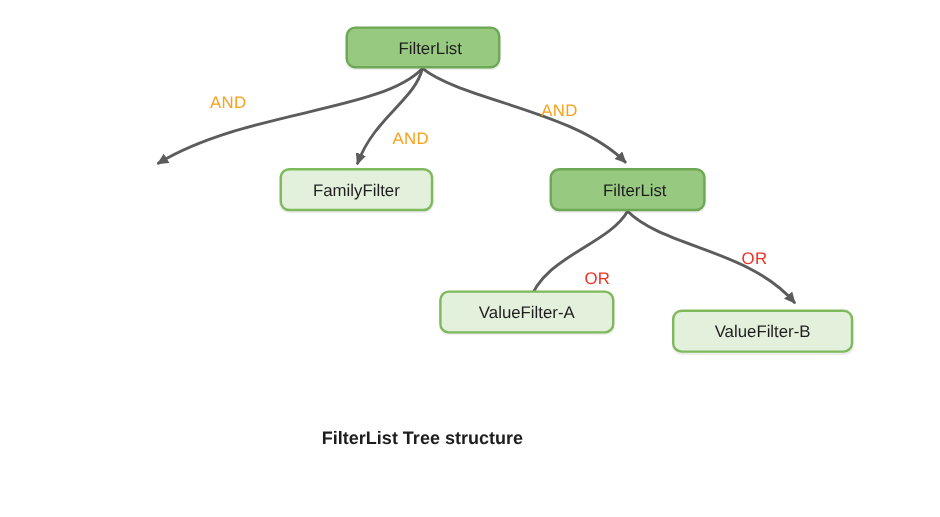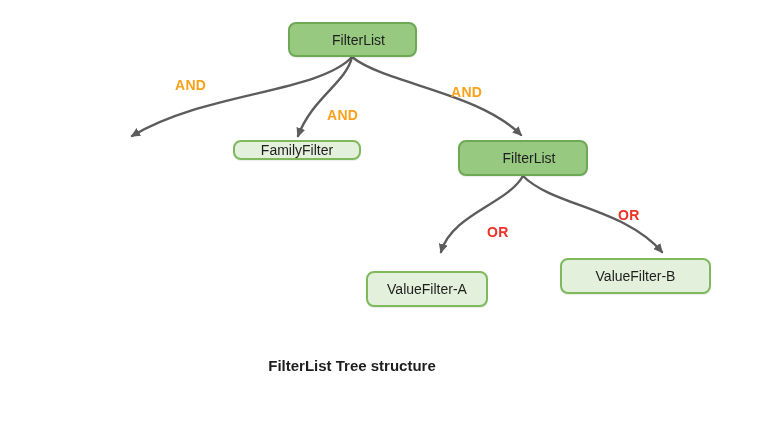--- a/index.html
+++ b/index.html
@@ -49,21 +49,21 @@
     border-color: var(--node-dark-border, #6aa84f);
     padding-left: 12px;
   }
   .node.light {
     background: var(--node-light-fill, #e3f0dc);
     border-color: var(--node-light-border, #7eba5c);
   }
   .edge-label {
     position: absolute;
     font-size: 14px;
-    font-weight: bold;
+    font-weight: normal;
     letter-spacing: 0.3px;
   }
   .edge-label.and { color: var(--and-color, #f9a11b); }
   .edge-label.or  { color: var(--or-color,  #ee3124); }
   .caption {
     position: absolute;
     left: 352px;
     top: 357px;
     transform: translateX(-50%);
     font-size: 15px;
@@ -88,29 +88,29 @@
     <path class="edge-path" marker-end="url(#ah)" d="M352,57 C386,84 478,92 521,135"></path>
     <path class="edge-path" marker-end="url(#ah)" d="M523,176 C507,204 452,214 441,252"></path>
     <path class="edge-path" marker-end="url(#ah)" d="M523,176 C553,206 624,208 662,252"></path>
   </svg>
 
   <div class="node dark" style="left:288px; top:22px; width:129px; height:35px;">
     <span>FilterList</span>
   </div>
 
 
-  <div class="node light" style="left:233px; top:140px; width:128px; height:20px;">
+  <div class="node light" style="left:233px; top:140px; width:128px; height:36px;">
     <span>FamilyFilter</span>
   </div>
 
   <div class="node dark" style="left:458px; top:140px; width:130px; height:36px;">
     <span>FilterList</span>
   </div>
 
-  <div class="node light" style="left:366px; top:271px; width:122px; height:36px;">
+  <div class="node light" style="left:366px; top:242px; width:146px; height:36px;">
     <span>ValueFilter-A</span>
   </div>
 
   <div class="node light" style="left:560px; top:258px; width:151px; height:36px;">
     <span>ValueFilter-B</span>
   </div>
 
   <div class="edge-label and" style="left:175px; top:77px;">AND</div>
   <div class="edge-label and" style="left:327px; top:107px;">AND</div>
   <div class="edge-label and" style="left:451px; top:84px;">AND</div>

